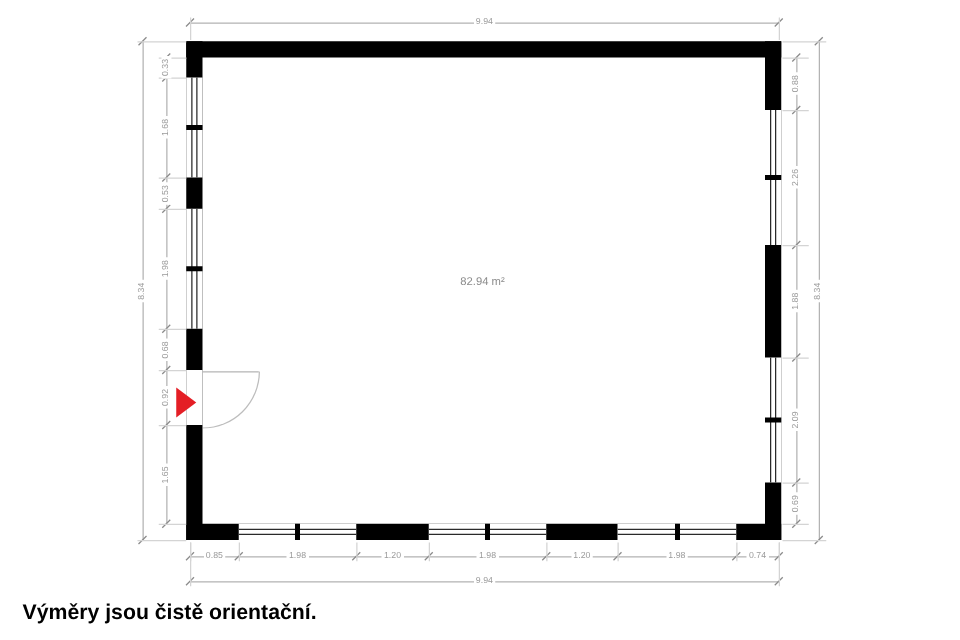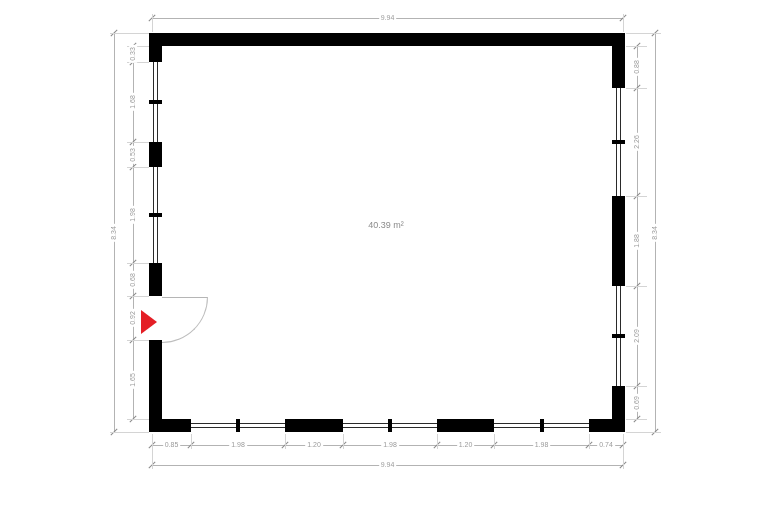--- a/index.html
+++ b/index.html
@@ -173,17 +173,18 @@
       <div class="ext" style="left: 110px; top: 432px; width: 39px; height: 1px;"></div>
       <div class="dlabel rot" style="left: 114px; top: 232.5px;">8.34</div>
       <div class="dline" style="left: 655px; top: 33px; width: 1px; height: 399px;"></div>
       <div class="tick" style="left: 655px; top: 33px;"></div>
       <div class="ext" style="left: 626px; top: 33px; width: 35px; height: 1px;"></div>
       <div class="tick" style="left: 655px; top: 432px;"></div>
       <div class="ext" style="left: 626px; top: 432px; width: 35px; height: 1px;"></div>
       <div class="dlabel rot" style="left: 655px; top: 232.5px;">8.34</div>
     </div>
 
-  <div class="area-label">40.39 m²</div>
+  <div class="area-label">82.94 m²</div>
 
 
+  <div class="caption">Výměry jsou čistě orientační.</div>
 
 </div>
 
 </body></html>

